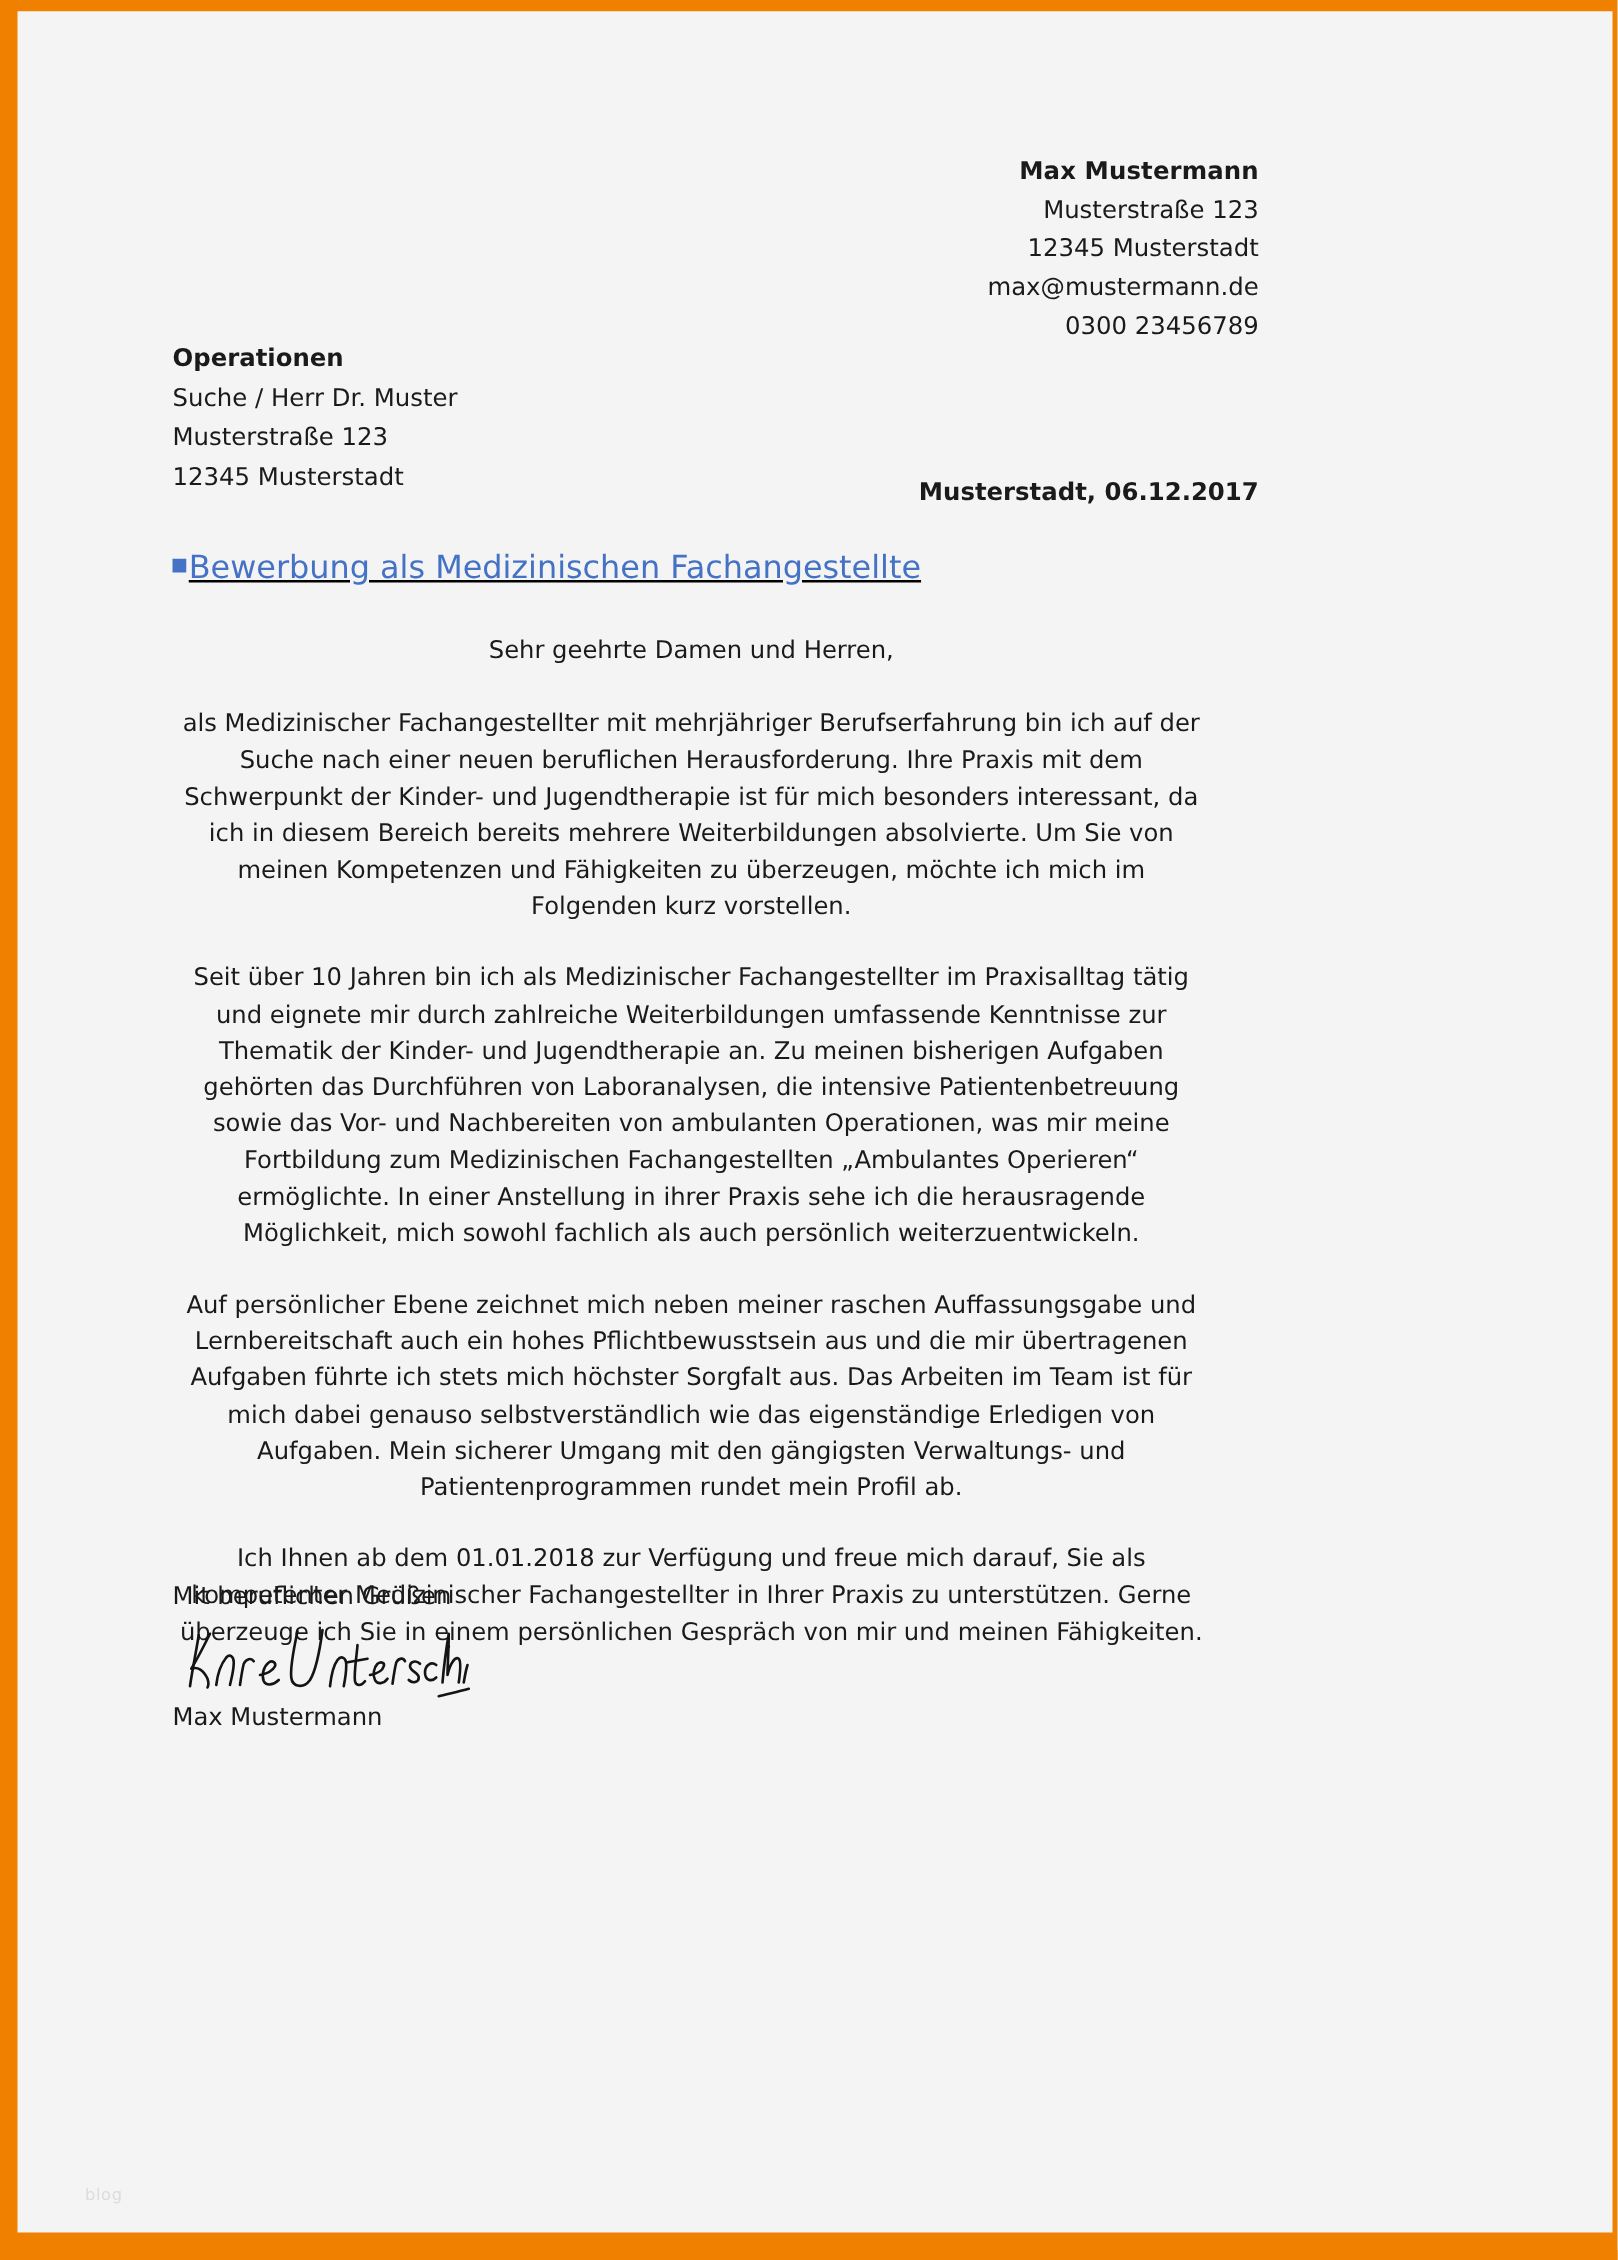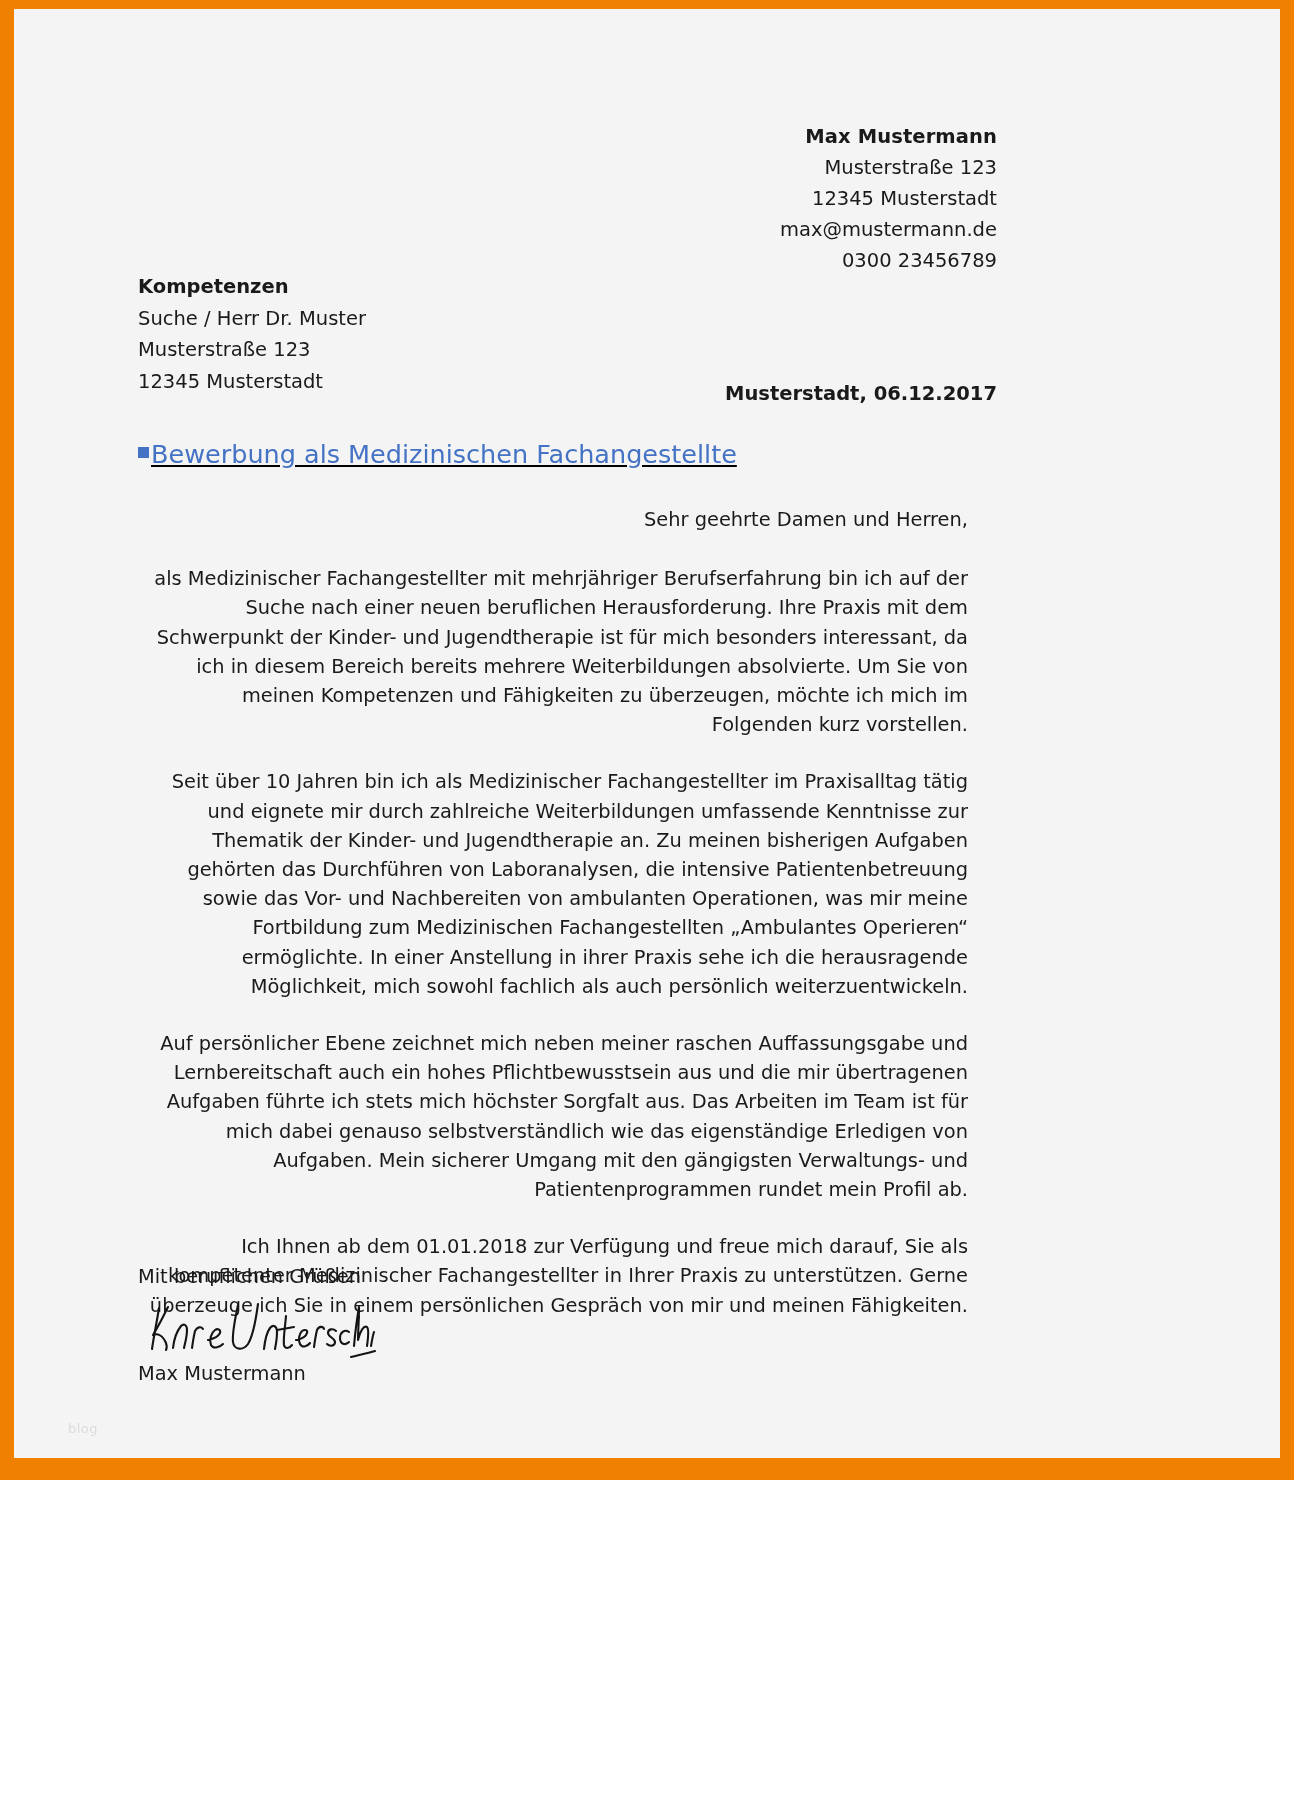--- a/index.html
+++ b/index.html
@@ -11,24 +11,24 @@
     width: 1294px;
     height: 1808px;
     font-family: "DejaVu Sans", sans-serif;
     overflow: hidden;
   }
 
   
   .page-frame {
     position: relative;
     width: 1294px;
-    height: 1480px;
+    height: 1808px;
     box-sizing: border-box;
     background: #F08000;
-    padding: 9px 14px 22px 14px;
+    padding: 9px 4px 22px 14px;
   }
   .page-frame::after {
     content: "";
     position: absolute;
     left: 0;
     right: 0;
     bottom: 0;
     height: 8px;
     background: #F08000;
   }
@@ -121,21 +121,21 @@
     position: absolute;
     top: 496px;
     left: 124px;
     width: 830px;
     font-size: 19.4px;
     line-height: 29.2px;
     color: #1a1a1a;
   }
   .body p {
     margin: 0 0 28px 0;
-    text-align: right;
+    text-align: center;
   }
   .body p.salutation {
     margin-bottom: 30px;
   }
   .body p:last-child {
     margin-bottom: 0;
   }
 
   
   .closing {
@@ -181,21 +181,21 @@
 
       <div class="sender">
         <div class="name">Max Mustermann</div>
         <div>Musterstraße 123</div>
         <div>12345 Musterstadt</div>
         <div>max@mustermann.de</div>
         <div>0300 23456789</div>
       </div>
 
       <div class="recipient">
-        <div class="org">Kompetenzen</div>
+        <div class="org">Operationen</div>
         <div>Suche / Herr Dr. Muster</div>
         <div>Musterstraße 123</div>
         <div>12345 Musterstadt</div>
       </div>
 
       <div class="dateline">Musterstadt, 06.12.2017</div>
 
       <div class="subject">
         <span class="subject-bullet"></span>
         <span class="subject-text">Bewerbung als Medizinischen Fachangestellte</span>

